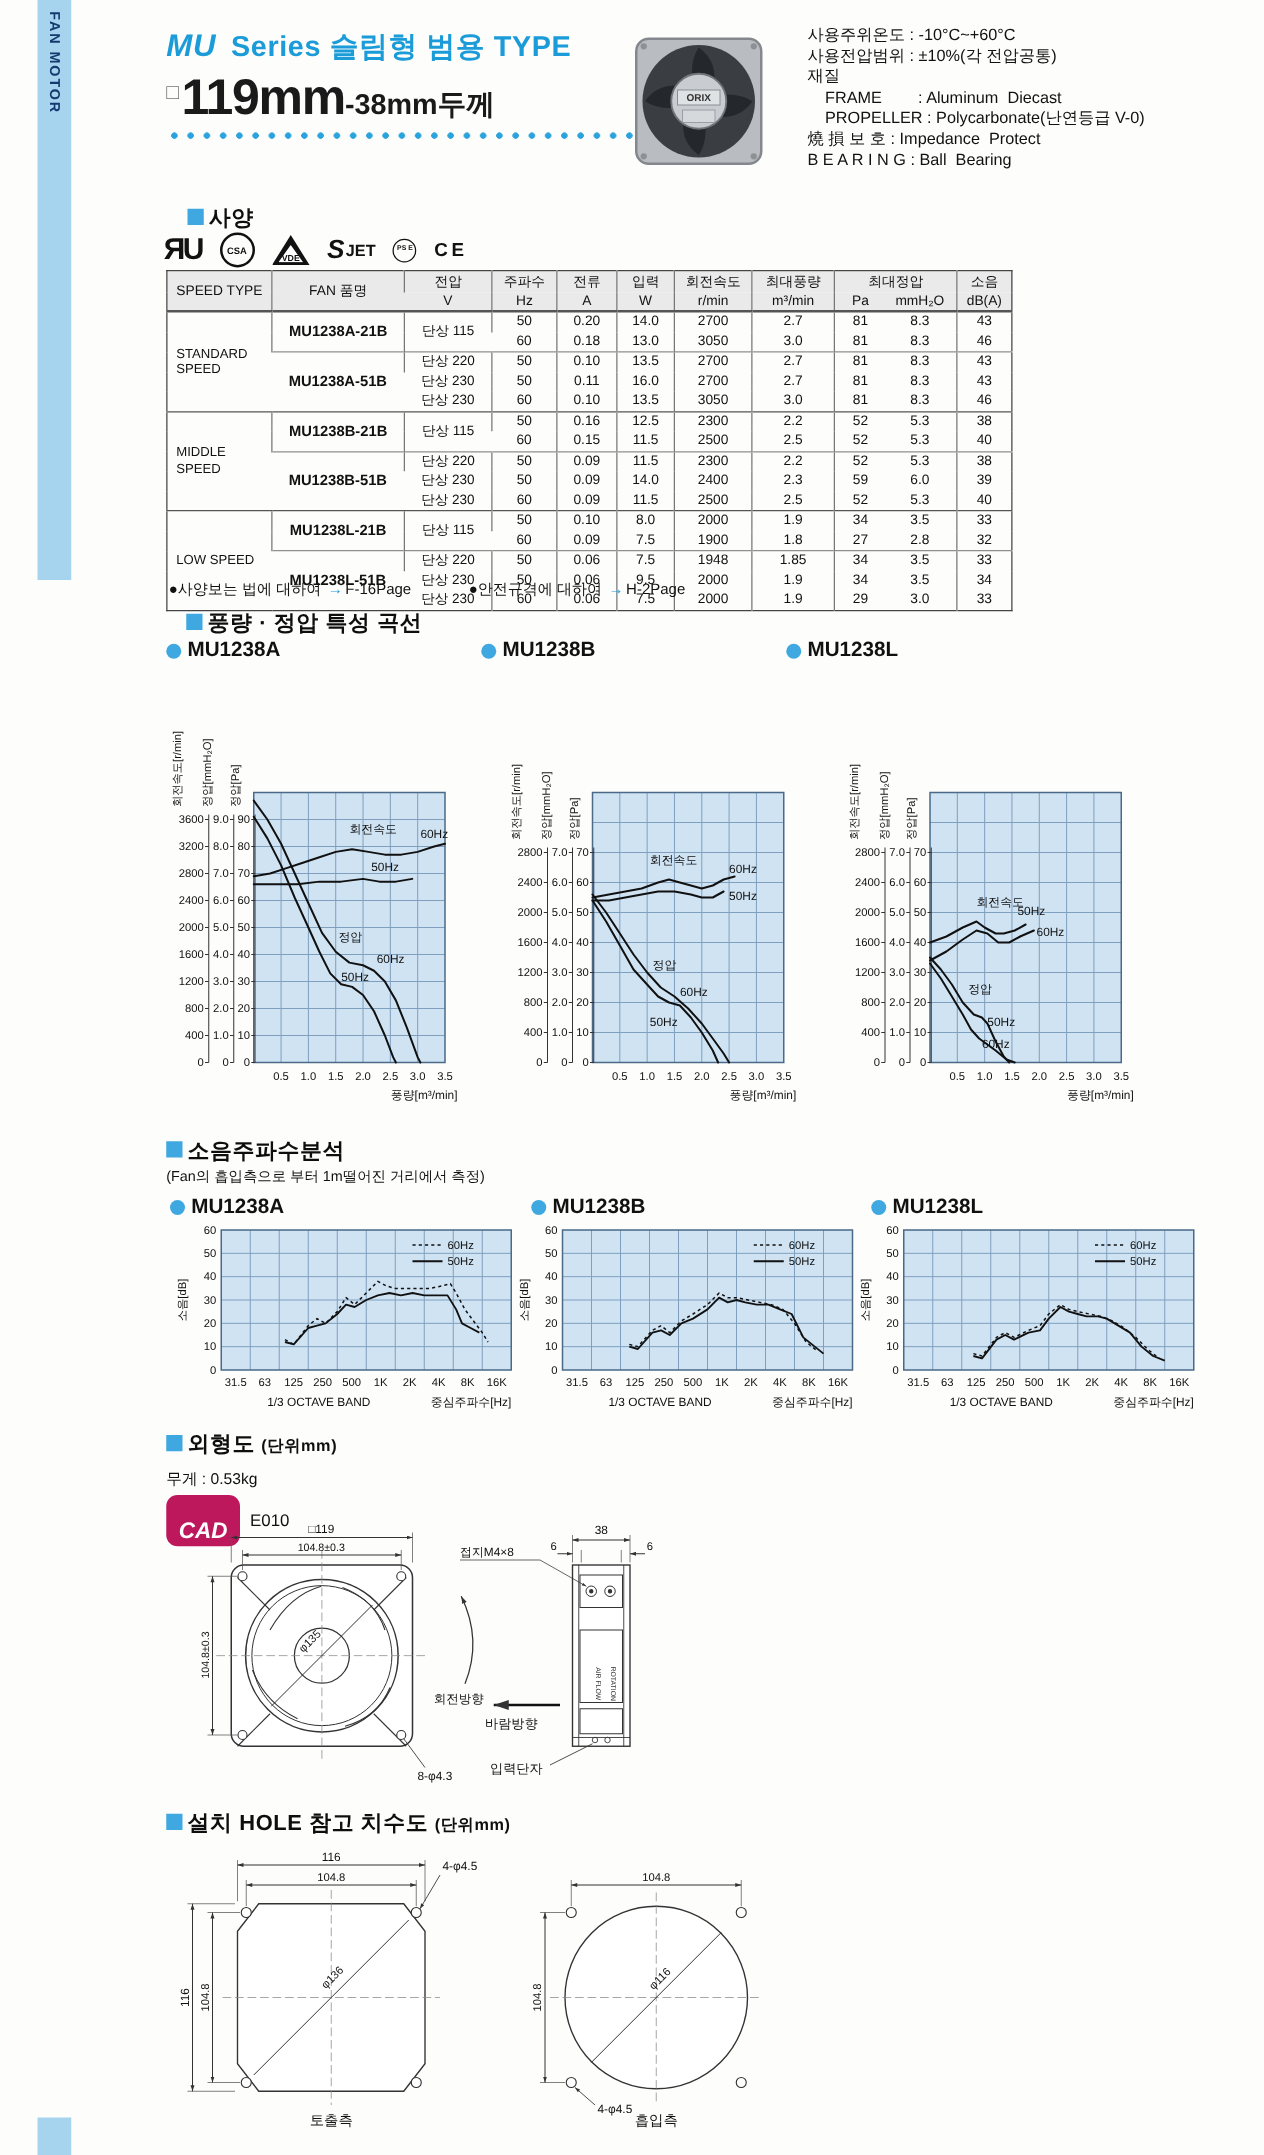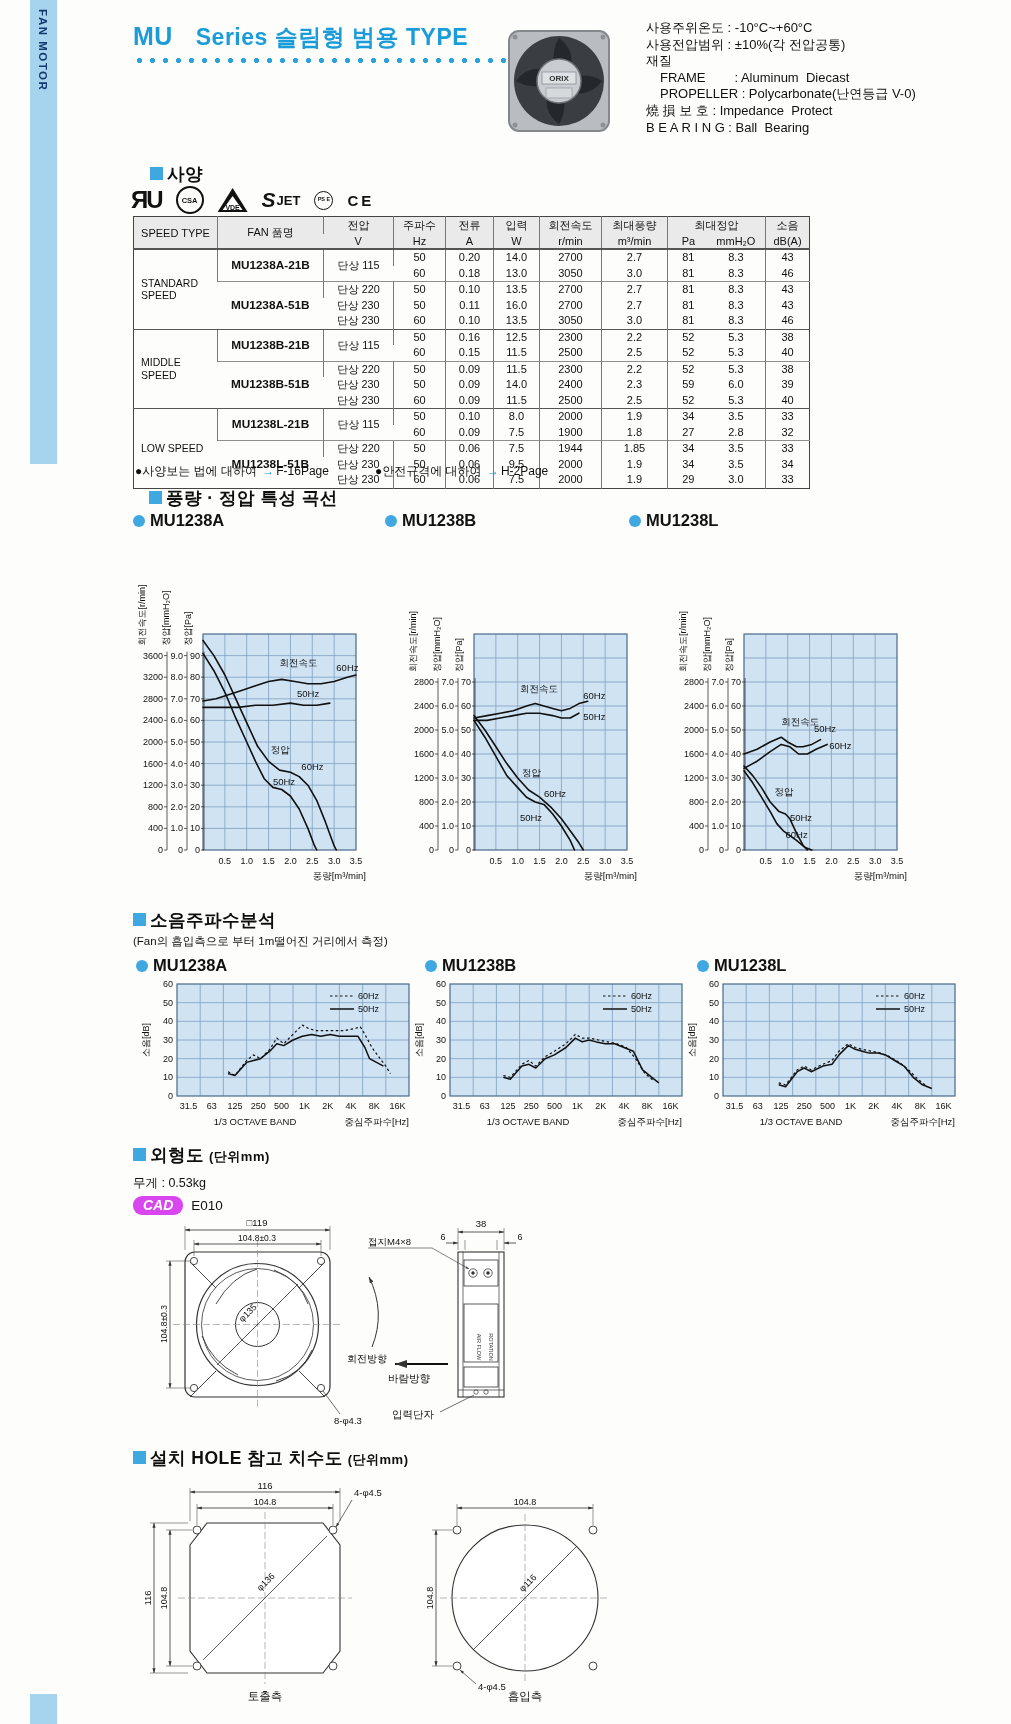--- a/index.html
+++ b/index.html
@@ -9,21 +9,21 @@
   }
   .abs{position:absolute;}
   
   .side-strip{left:30px;top:0;width:27px;height:464px;background:#a6d3ee;}
   .side-strip-bottom{left:30px;top:1694px;width:27px;height:30px;background:#a6d3ee;}
   .side-label{writing-mode:vertical-rl;font-size:11.5px;font-weight:bold;color:#143a6e;
     letter-spacing:1.5px;padding:9px 0 0 7px;white-space:nowrap;}
   
   .hdr{left:133px;top:22px;width:520px;}
   .hdr-line1{font-size:23px;font-weight:bold;color:#1b9cd8;letter-spacing:0.5px;}
-  .hdr-line1 .mu{font-size:25px;margin-right:16px;}
+  .hdr-line1 .mu{font-size:25px;font-style:italic;margin-right:5px;}
   .hdr-line2{margin-top:3px;color:#1a1a1a;}
   .szbox{font-size:17px;vertical-align:12px;color:#777;margin-right:2px;}
   .szmain{font-size:40px;font-weight:800;letter-spacing:-1px;}
   .szsub{font-size:23px;font-weight:800;}
   .dots{margin-top:4px;width:400px;height:7px;
     background-image:radial-gradient(circle,#2aa2dc 2.3px,rgba(0,0,0,0) 2.8px);
     background-size:13px 7px;background-repeat:repeat-x;}
   
   .photo{left:506px;top:28px;}
   
@@ -75,36 +75,39 @@
   
   .tnotes{left:135px;top:463px;display:flex;gap:46px;font-size:12px;}
   .tnotes .arrow{color:#1b9cd8;font-weight:bold;padding:0 2px;}
   
   .ctitle{font-size:16.5px;font-weight:bold;display:flex;align-items:center;}
   .cdot{display:inline-block;width:12px;height:12px;border-radius:50%;background:#3fa8e0;margin-right:5px;}
   
   .noise-note{left:133px;top:934px;font-size:11.5px;font-weight:normal;}
   .weight-line{left:133px;top:1175px;font-size:12.5px;}
   .cad-row{left:133px;top:1196px;display:flex;align-items:center;}
-  .cadpill{background:#d946ef;color:#fff;font-style:italic;font-weight:bold;border-radius:9px;
-    padding:1px 10px 2px;font-size:14px;}
+  .cadpill{background:#be185d;color:#fff;font-style:italic;font-weight:bold;border-radius:9px;
+    padding:18px 10px 2px;font-size:18px;}
   .cadcode{font-size:13.5px;margin-left:8px;}
   svg text{font-family:"Liberation Sans","DejaVu Sans",sans-serif;}
 </style>
 </head>
 <body>
 
 <div class="abs side-strip">
   <div class="side-label">FAN MOTOR</div>
 </div>
 <div class="abs side-strip-bottom"></div>
 
 <div class="abs hdr">
   <div class="hdr-line1">
     <span class="mu">MU</span><span> Series 슬림형 범용 TYPE</span>
+  </div>
+  <div class="hdr-line2">
+    <span class="szbox">□</span><span class="szmain">119mm</span><span class="szsub">-38mm두께</span>
   </div>
   <div class="dots"></div>
 </div>
 
 <svg class="abs photo" width="106" height="106" viewBox="0 0 106 106">
   <rect x="3" y="3" width="100" height="100" rx="10" fill="#b9bdc2" stroke="#84888d" stroke-width="2"></rect>
   <circle cx="53" cy="53" r="45" fill="#3a3e43"></circle>
   <g fill="#24282c">
     <path d="M53 10 Q70 22 64 45 Q58 38 48 38 Q46 20 53 10z"></path>
     <path d="M96 53 Q84 70 61 64 Q68 58 68 48 Q86 46 96 53z"></path>
@@ -313,21 +316,21 @@
         <td class="num">1.8</td>
         <td class="pamm"><span>27</span><span>2.8</span></td>
         <td class="num">32</td>
       </tr>
       <tr class="mdl">
         <td class="fan" rowspan="3">MU1238L-51B</td>
         <td class="volt">단상 220</td>
         <td class="num">50</td>
         <td class="num">0.06</td>
         <td class="num">7.5</td>
-        <td class="num">1944</td>
+        <td class="num">1948</td>
         <td class="num">1.85</td>
         <td class="pamm"><span>34</span><span>3.5</span></td>
         <td class="num">33</td>
       </tr>
       <tr>
         <td class="volt">단상 230</td>
         <td class="num">50</td>
         <td class="num">0.06</td>
         <td class="num">9.5</td>
         <td class="num">2000</td>

